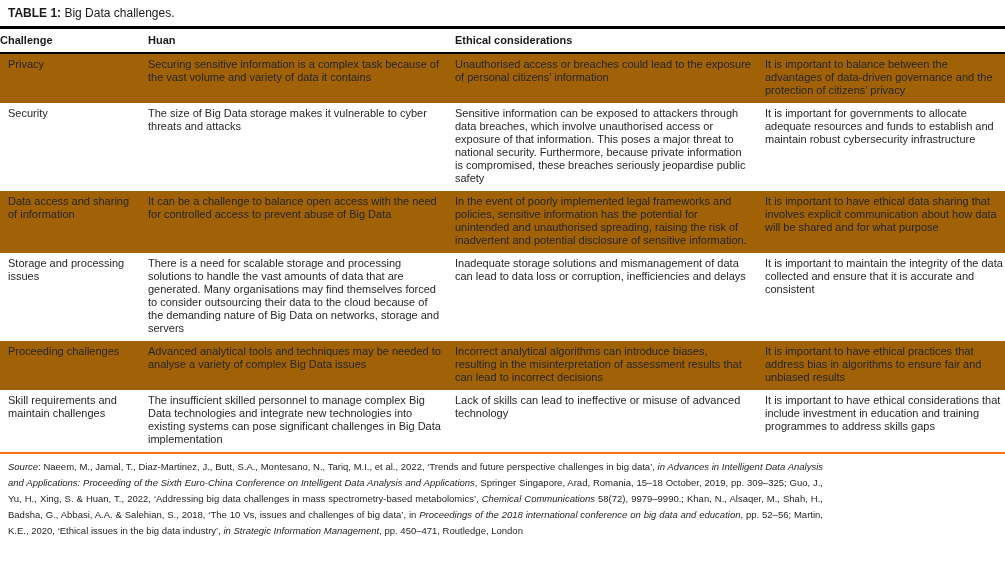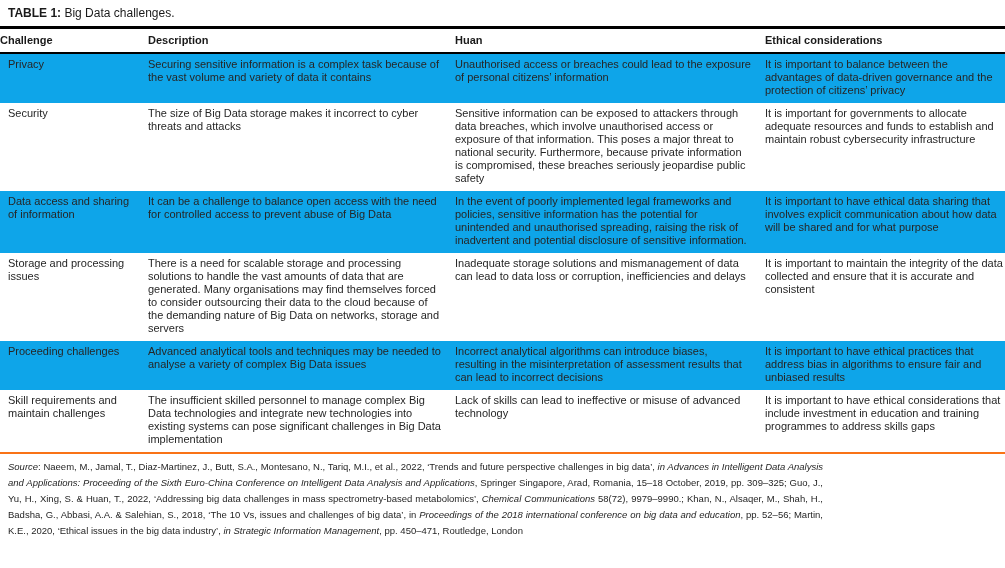--- a/index.html
+++ b/index.html
@@ -22,21 +22,21 @@
   .tbl {
     border-top: 3px solid #000;
     border-bottom: 2px solid #f97316;
     width: 1005px;
   }
   .row {
     display: grid;
     grid-template-columns: 148px 307px 310px 1fr;
     width: 100%;
   }
-  .row.stripe { background: #0ea5e9; }
+  .row.stripe { background: #a16207; }
   .header-row {
     border-bottom: 2px solid #000;
     font-weight: bold;
     color: #1a1a1a;
   }
   .cell {
     font-size: 11px;
     line-height: 13px;
     padding: 4px 14px 6px 0;
   }
@@ -57,35 +57,34 @@
 <body>
 
 <div class="page">
 
   <div class="title"><span class="b">TABLE 1:</span><span> Big Data challenges.</span></div>
 
   <div class="tbl">
 
     <div class="row header-row">
       <div class="cell c1">Challenge</div>
-      <div class="cell">Description</div>
       <div class="cell">Huan</div>
       <div class="cell c4">Ethical considerations</div>
     </div>
 
     <div class="row stripe">
       <div class="cell c1">Privacy</div>
       <div class="cell">Securing sensitive information is a complex task because of the vast volume and variety of data it contains</div>
       <div class="cell">Unauthorised access or breaches could lead to the exposure of personal citizens’ information</div>
       <div class="cell c4">It is important to balance between the advantages of data-driven governance and the protection of citizens’ privacy</div>
     </div>
 
     <div class="row">
       <div class="cell c1">Security</div>
-      <div class="cell">The size of Big Data storage makes it incorrect to cyber threats and attacks</div>
+      <div class="cell">The size of Big Data storage makes it vulnerable to cyber threats and attacks</div>
       <div class="cell">Sensitive information can be exposed to attackers through data breaches, which involve unauthorised access or exposure of that information. This poses a major threat to national security. Furthermore, because private information is compromised, these breaches seriously jeopardise public safety</div>
       <div class="cell c4">It is important for governments to allocate adequate resources and funds to establish and maintain robust cybersecurity infrastructure</div>
     </div>
 
     <div class="row stripe">
       <div class="cell c1">Data access and sharing of information</div>
       <div class="cell">It can be a challenge to balance open access with the need for controlled access to prevent abuse of Big Data</div>
       <div class="cell">In the event of poorly implemented legal frameworks and policies, sensitive information has the potential for unintended and unauthorised spreading, raising the risk of inadvertent and potential disclosure of sensitive information.</div>
       <div class="cell c4">It is important to have ethical data sharing that involves explicit communication about how data will be shared and for what purpose</div>
     </div>

